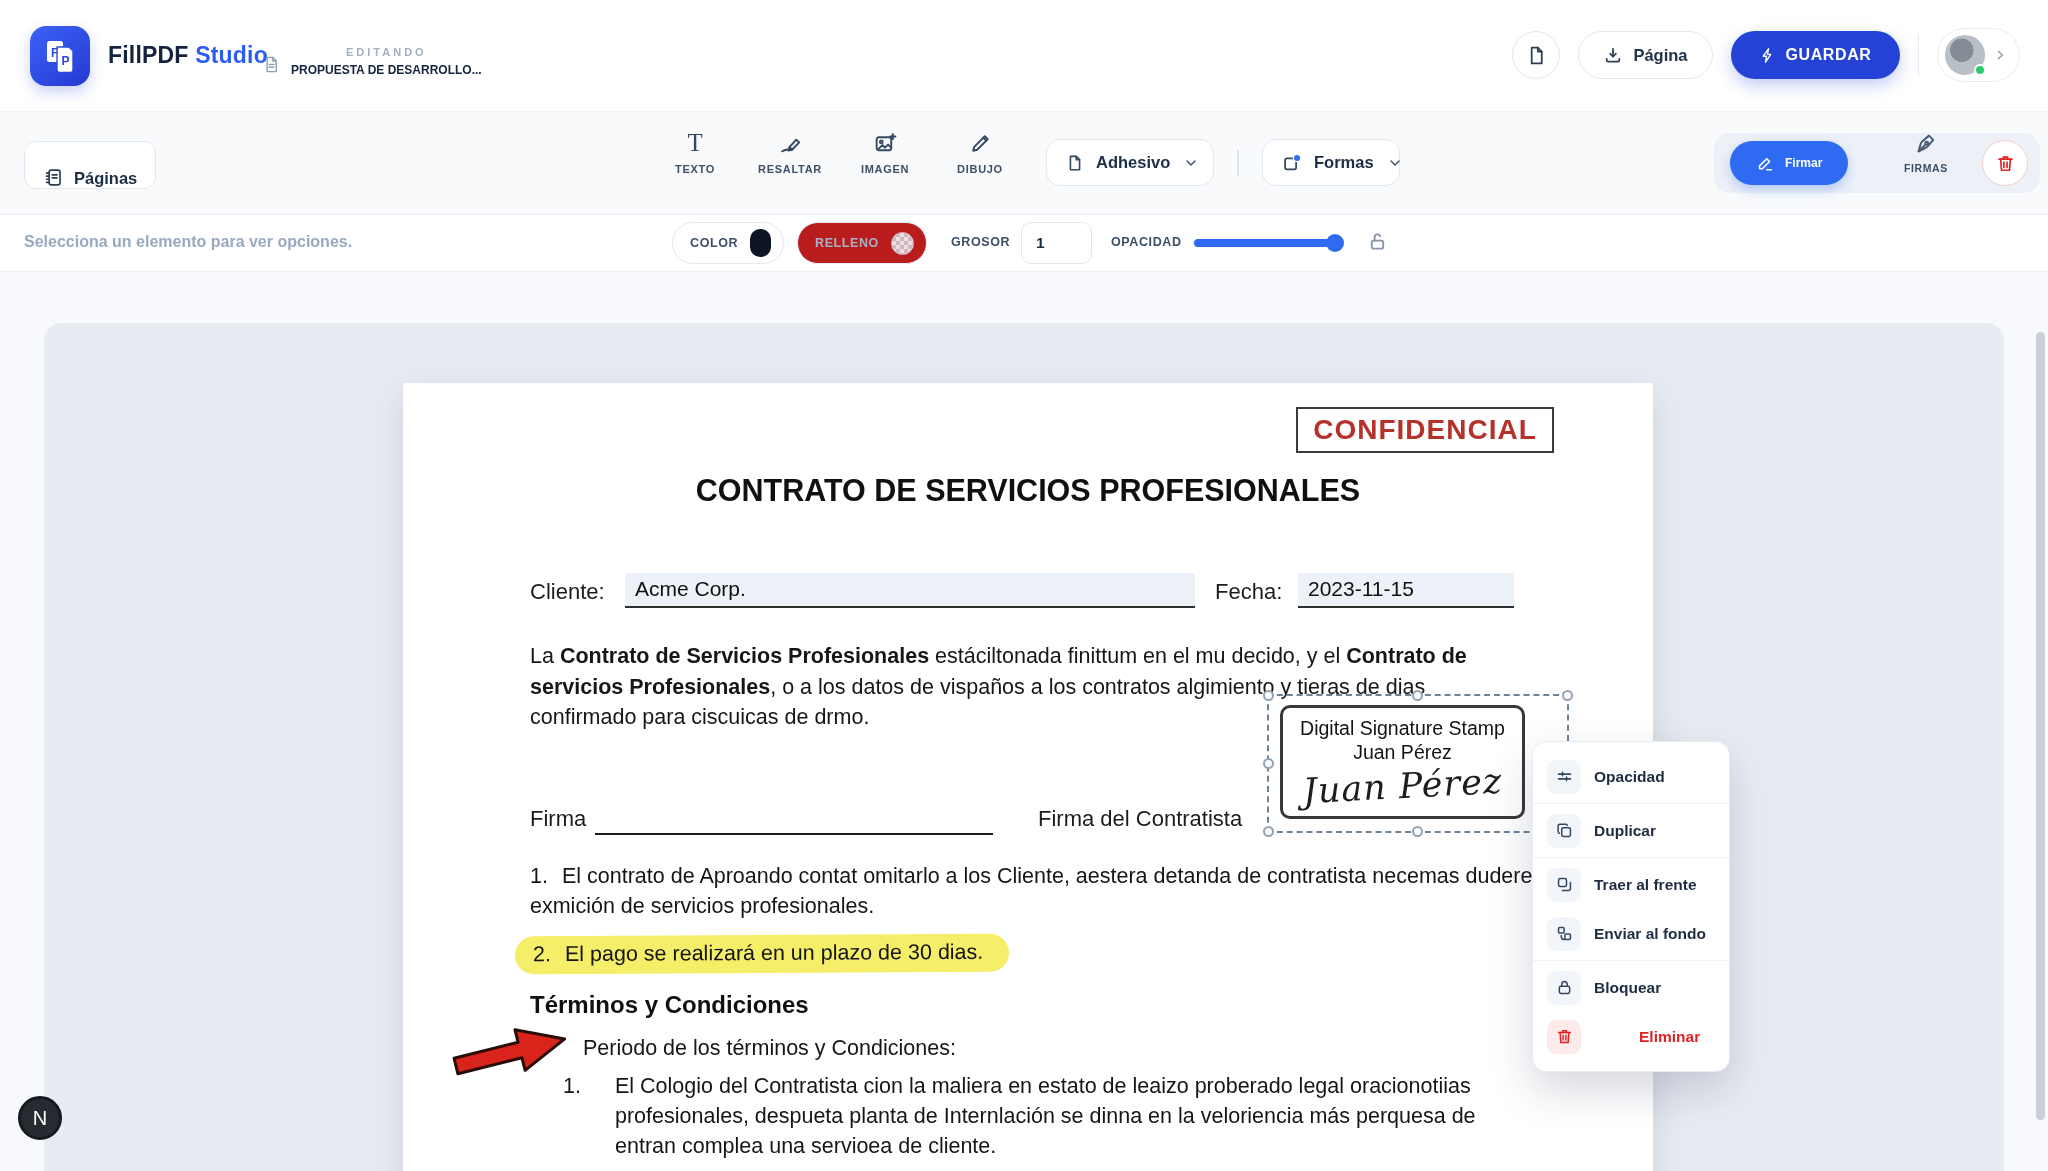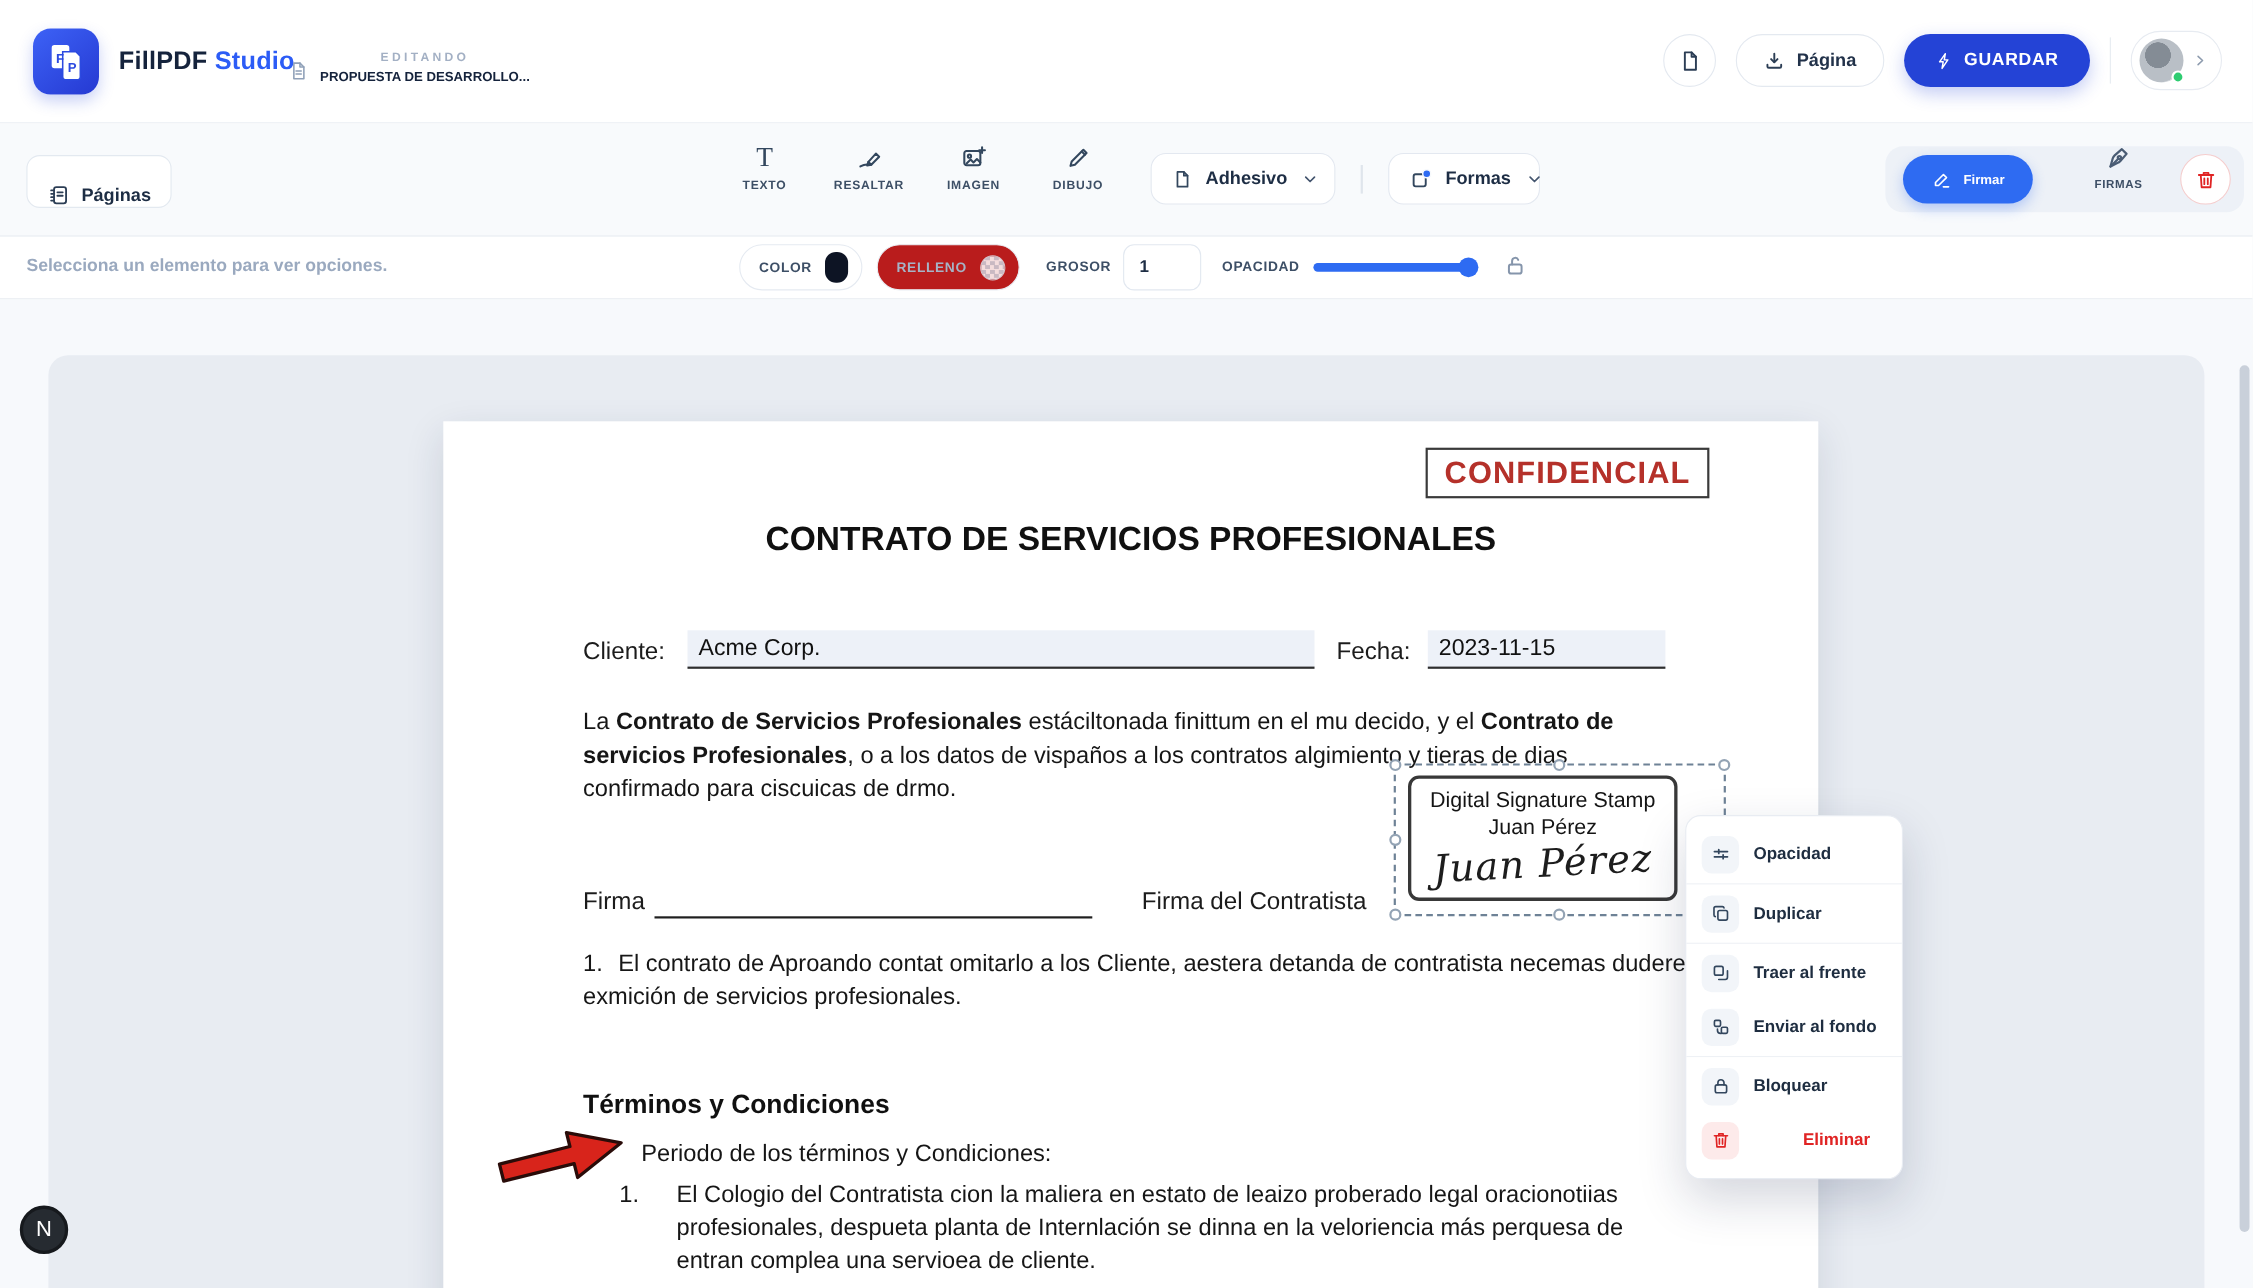--- a/index.html
+++ b/index.html
@@ -370,20 +370,23 @@
           <span class="handle h-bm"></span>
           <span class="handle h-br"></span>
         </div>
 
         <span class="firma-label">Firma</span>
         <div class="firma-line"></div>
         <span class="contratista-label">Firma del Contratista</span>
 
         <div class="clause1"><span class="clause-num">1.</span><span>El contrato de Aproando contat omitarlo a los Cliente, aestera detanda de contratista necemas duderes exmición de servicios profesionales.</span></div>
 
+        <div class="highlight-wrap">
+          <span class="highlight"><span class="clause-num">2.</span><span>El pago se realizará en un plazo de 30 dias.</span></span>
+        </div>
 
         <div class="terms-heading">Términos y Condiciones</div>
 
         <span class="red-arrow">
           <svg width="134" height="74" viewBox="0 0 134 74">
             <polygon points="0,-8 66,-8 66,-21 112,0 66,21 66,8 0,8" transform="translate(8,48) rotate(-14)" fill="#d8241b" stroke="#2a0c09" stroke-width="3" stroke-linejoin="round"></polygon>
           </svg>
         </span>
         <div class="terms-intro">Periodo de los términos y Condiciones:</div>
 

